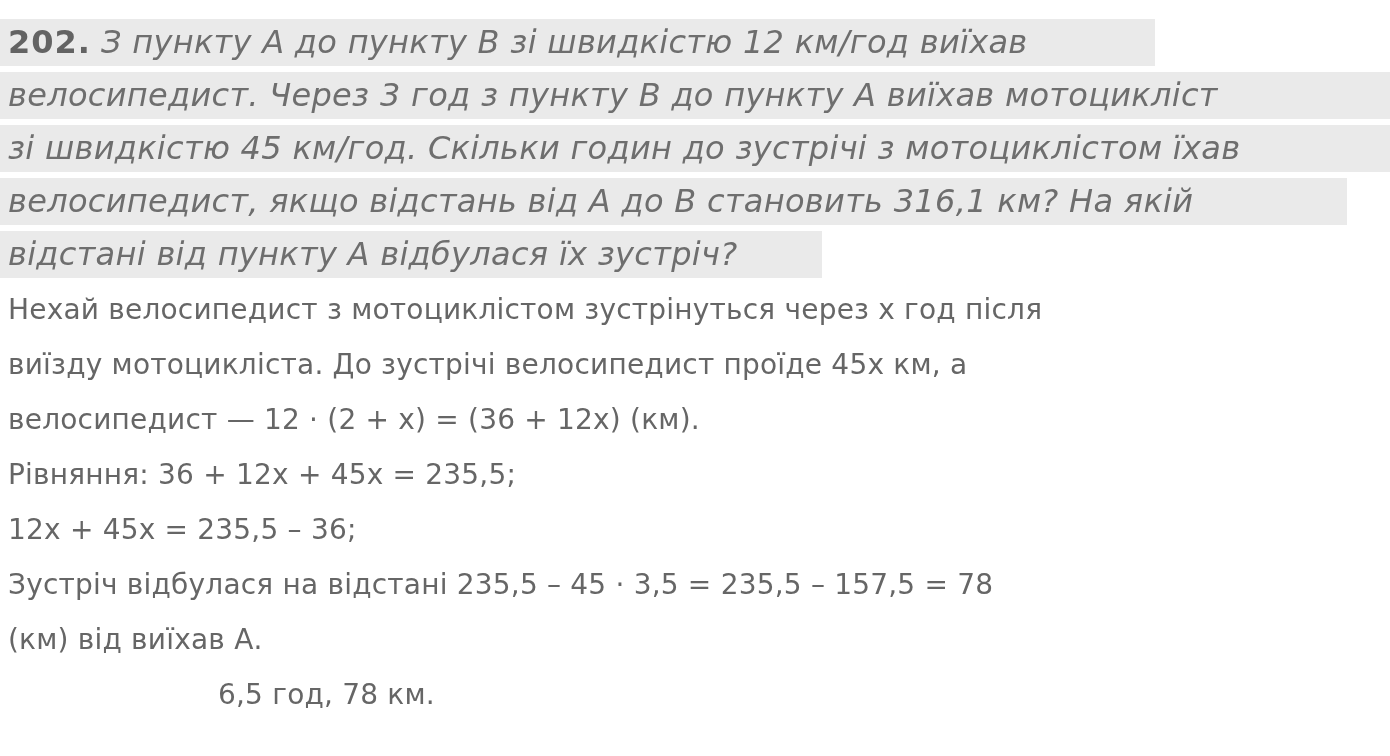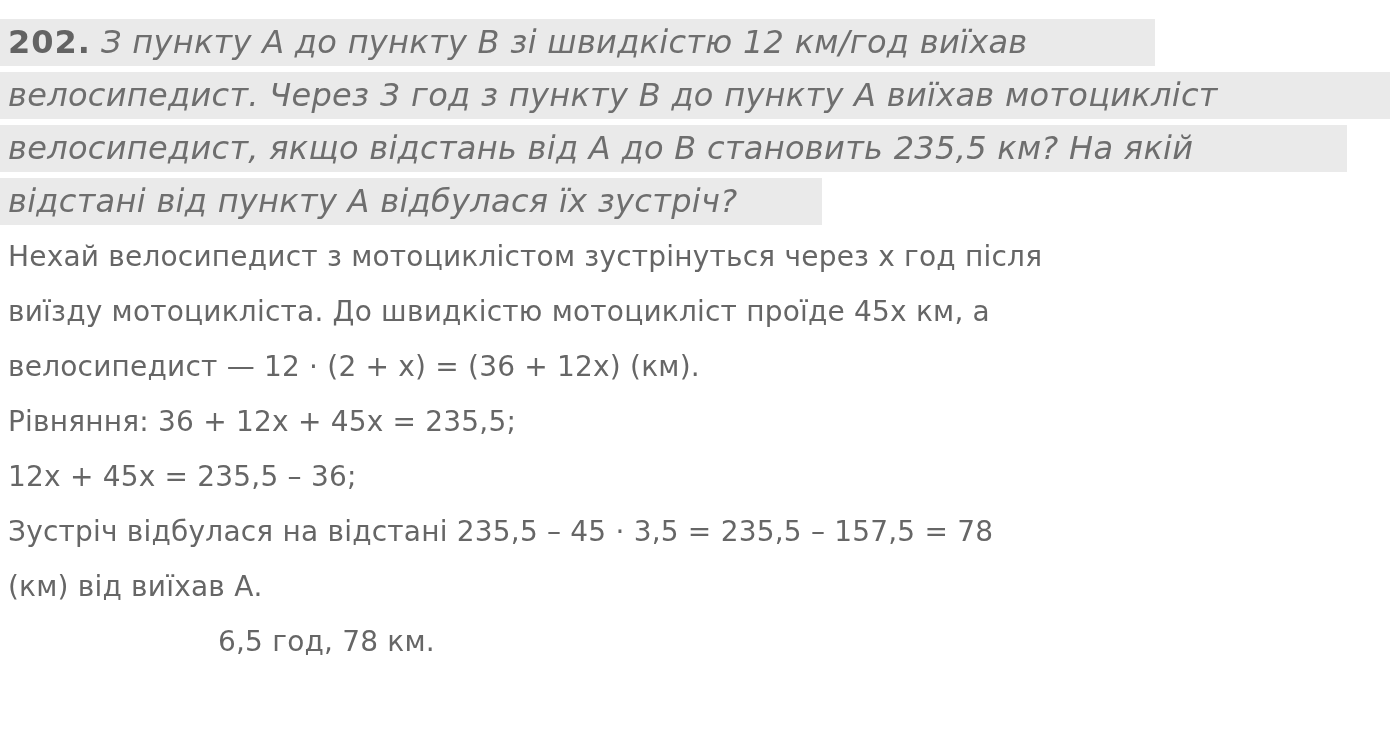--- a/index.html
+++ b/index.html
@@ -100,34 +100,37 @@
       <div class="st-line">
         <span class="hl w1">
           <span class="problem-no">202.</span><span>З пункту А до пункту В зі швидкістю 12 км/год виїхав</span>
         </span>
       </div>
 
       <div class="st-line">
         <span class="hl w2">велосипедист. Через 3 год з пункту В до пункту А виїхав мотоцикліст</span>
       </div>
 
+      <div class="st-line">
+        <span class="hl w3">зі швидкістю 45 км/год. Скільки годин до зустрічі з мотоциклістом їхав</span>
+      </div>
 
       <div class="st-line">
-        <span class="hl w4">велосипедист, якщо відстань від А до В становить 235,5 км? На якій</span>
+        <span class="hl w4">велосипедист, якщо відстань від А до В становить 316,1 км? На якій</span>
       </div>
 
       <div class="st-line">
         <span class="hl w5">відстані від пункту А відбулася їх зустріч?</span>
       </div>
 
     </div>
 
     <div class="solution">
       <div class="sol-line">Нехай велосипедист з мотоциклістом зустрінуться через x год після</div>
-      <div class="sol-line">виїзду мотоцикліста. До швидкістю мотоцикліст проїде 45x км, а</div>
+      <div class="sol-line">виїзду мотоцикліста. До зустрічі велосипедист проїде 45x км, а</div>
       <div class="sol-line">велосипедист — 12 · (2 + x) = (36 + 12x) (км).</div>
       <div class="sol-line">Рівняння: 36 + 12x + 45x = 235,5;</div>
       <div class="sol-line">12x + 45x = 235,5 – 36;</div>
       <div class="sol-line">Зустріч відбулася на відстані 235,5 – 45 · 3,5 = 235,5 – 157,5 = 78</div>
       <div class="sol-line">(км) від виїхав А.</div>
       <div class="sol-line answer-line">6,5 год, 78 км.</div>
     </div>
   </div>
 </div>
 

